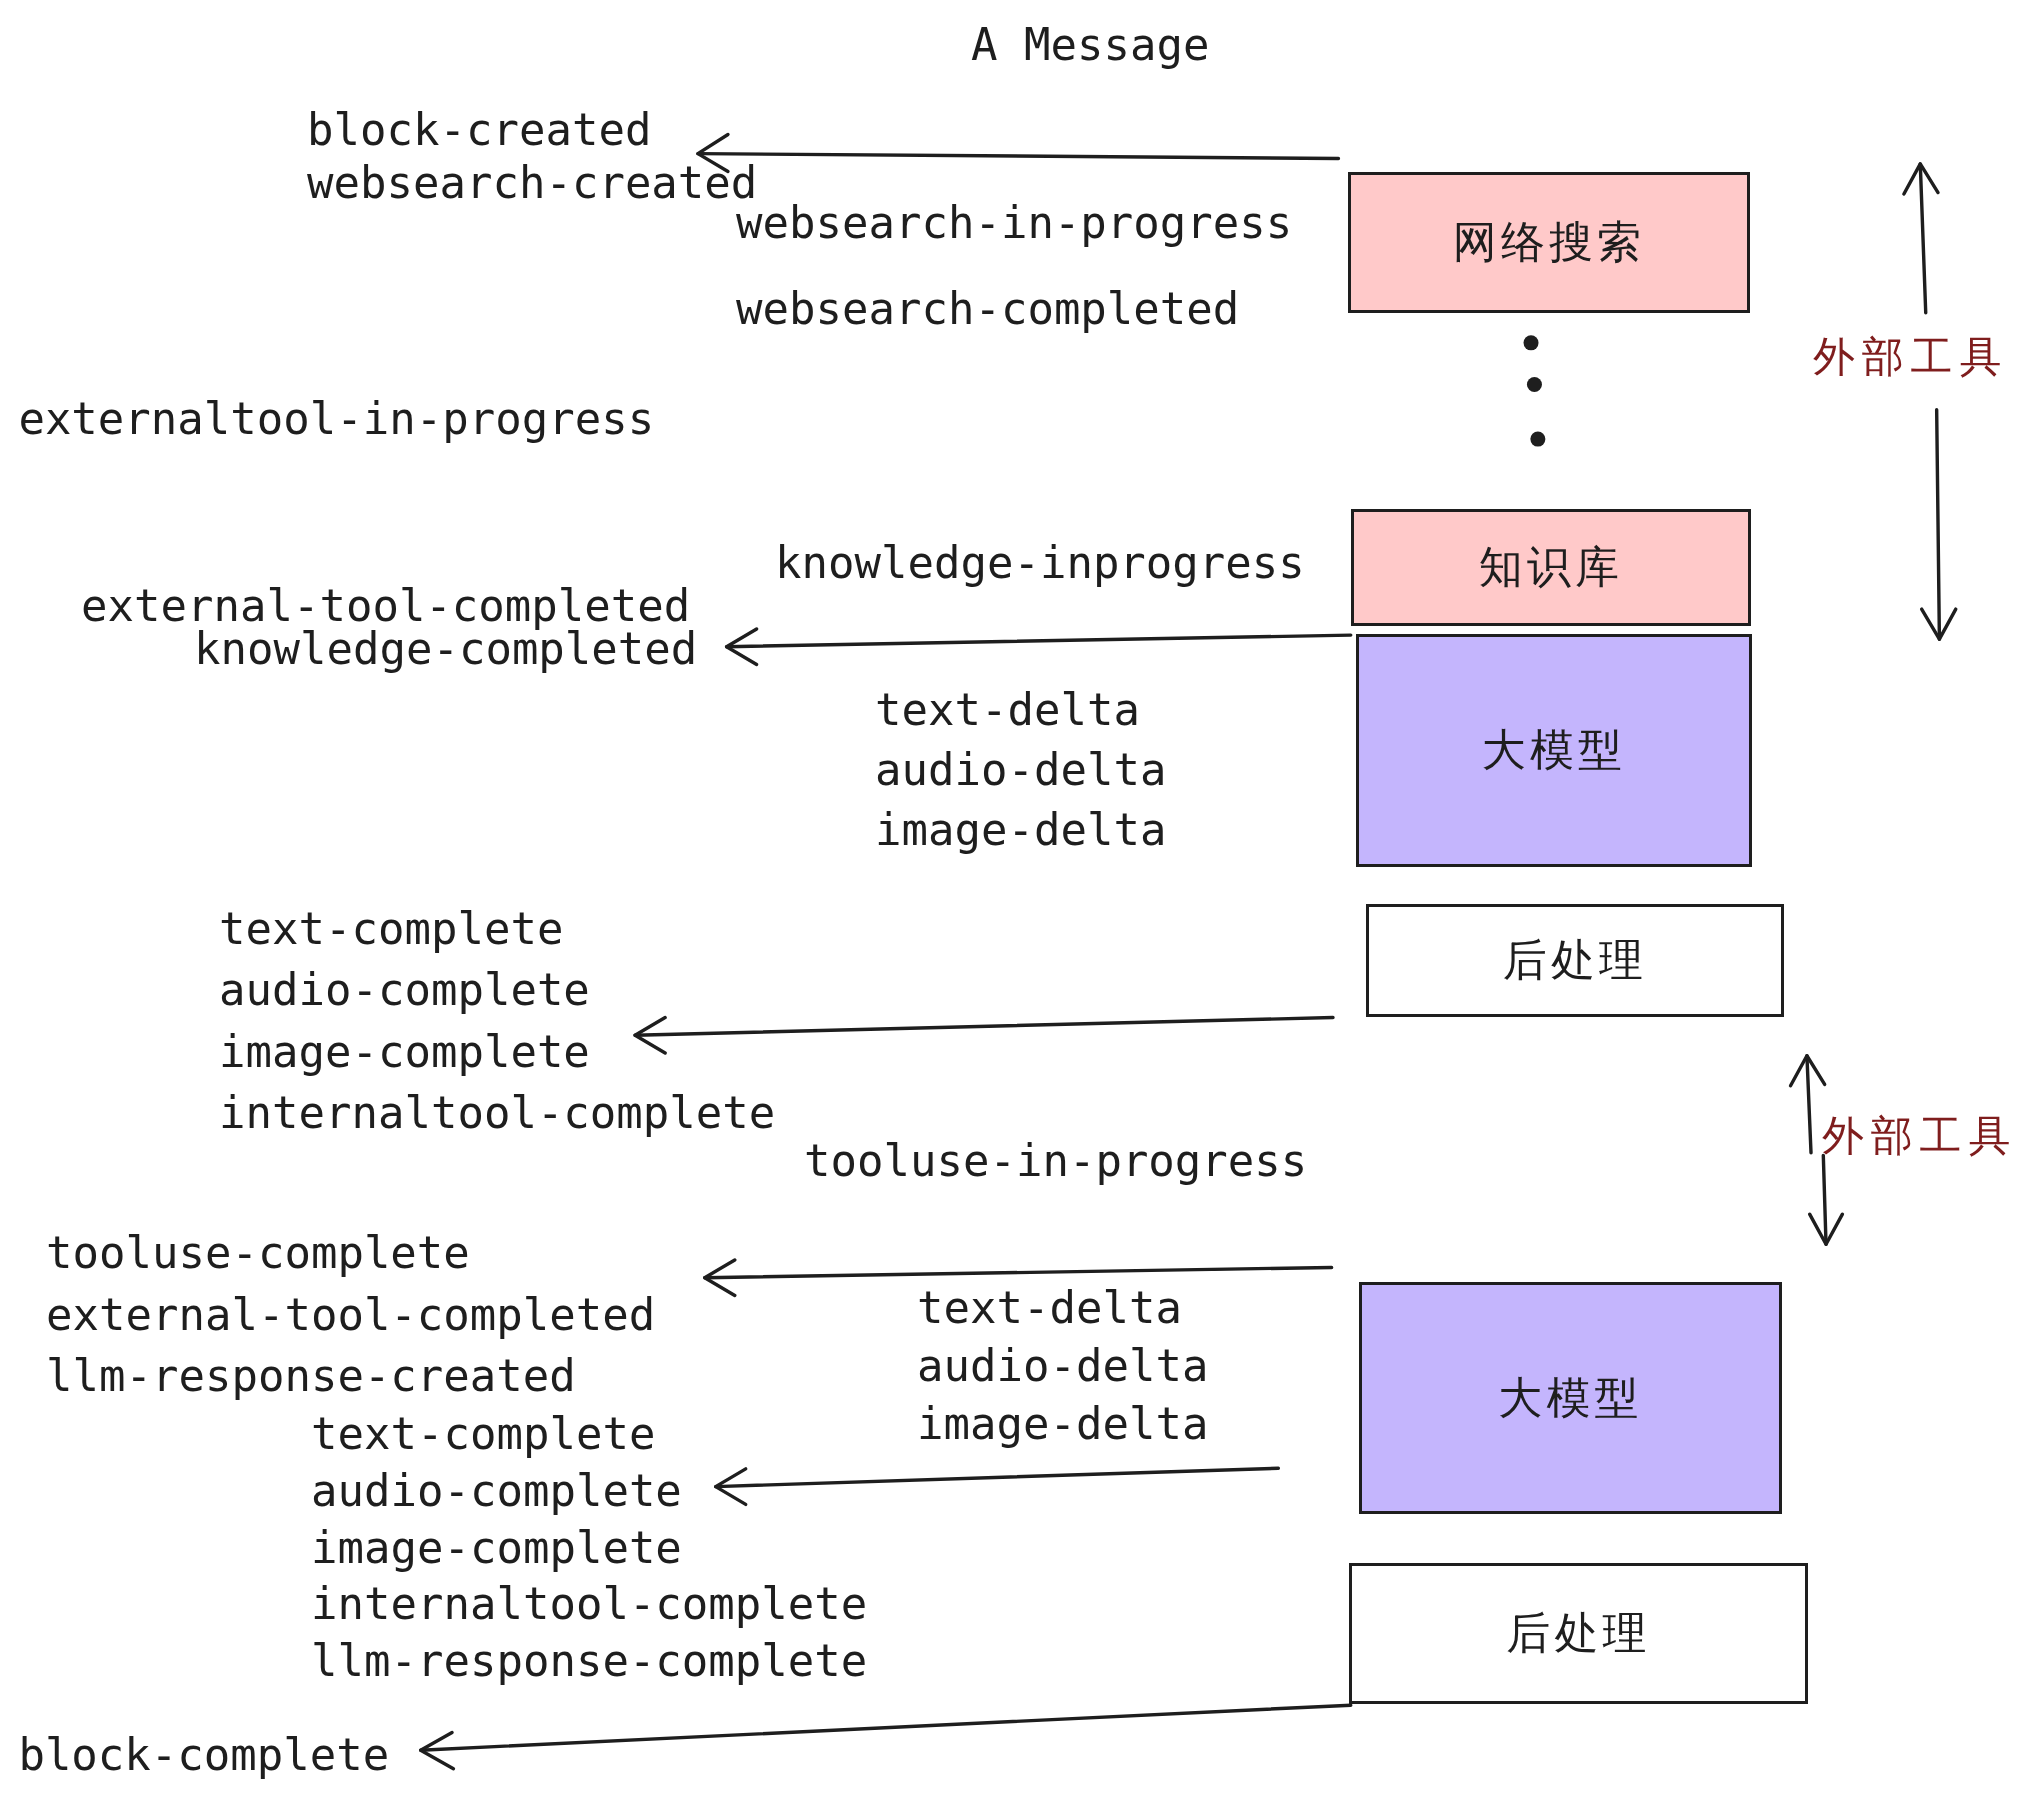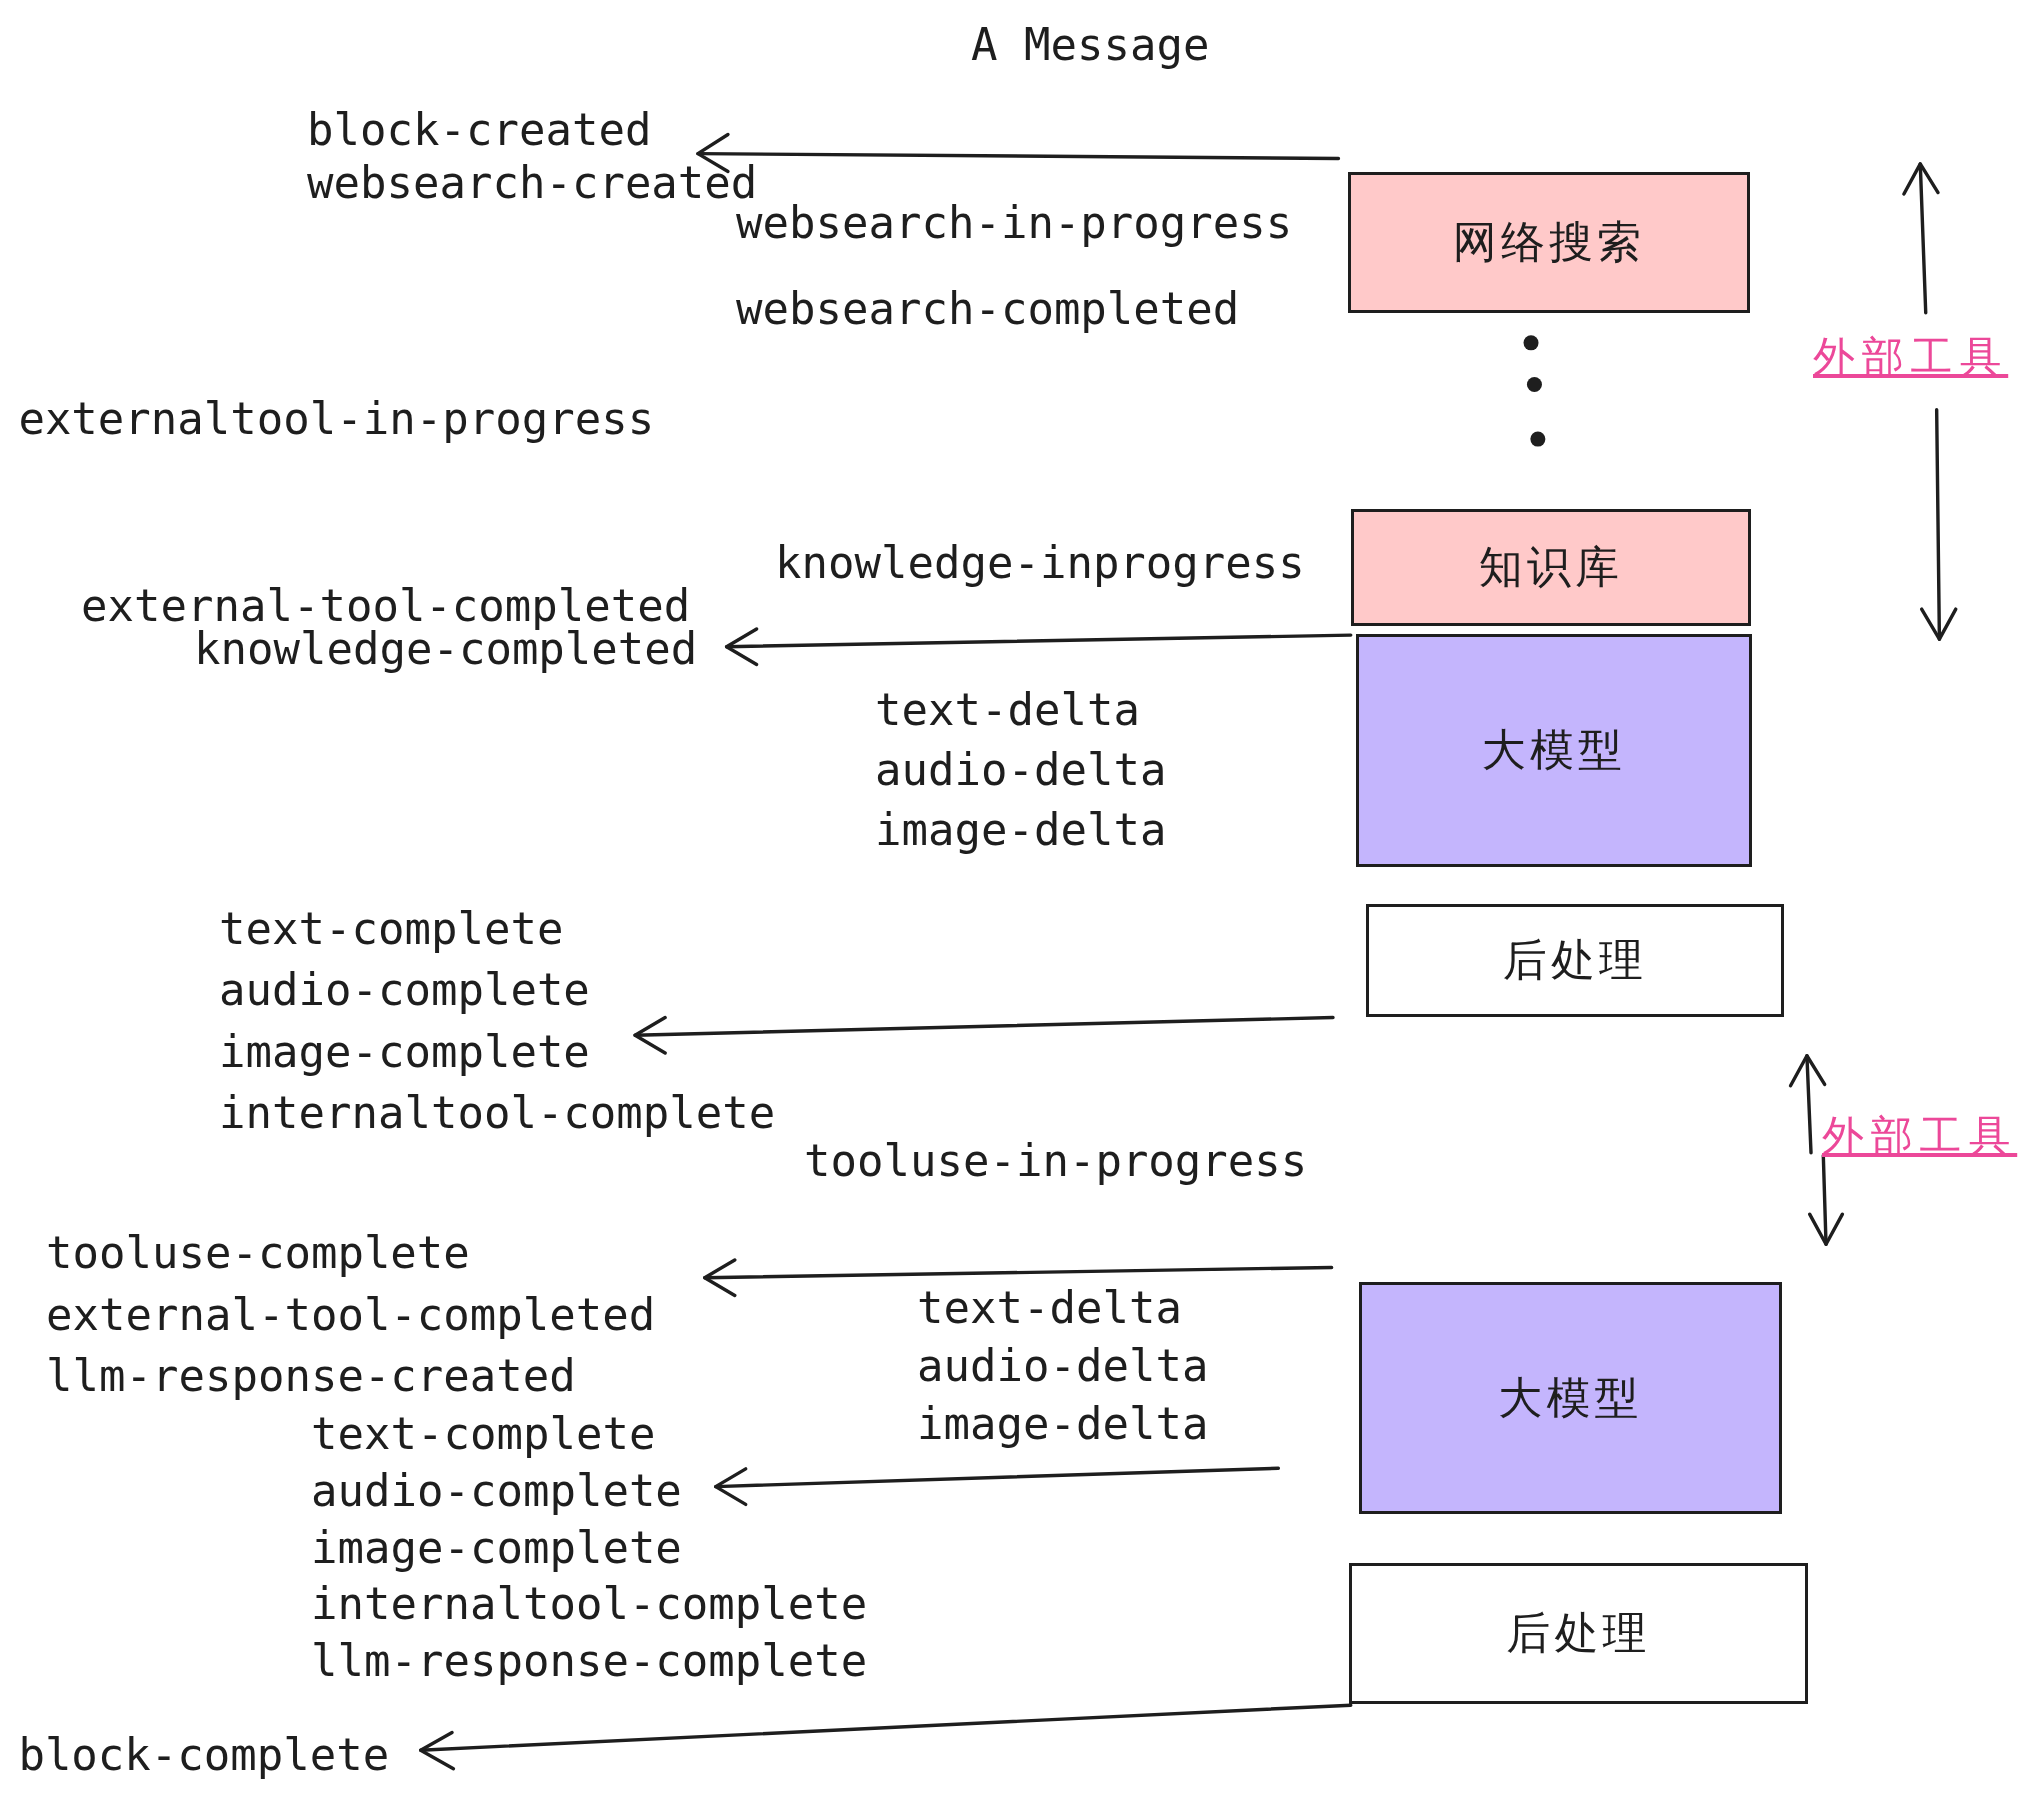--- a/index.html
+++ b/index.html
@@ -45,23 +45,22 @@
   .pink{background:#ffc9c9;}
   .green{background:#c4b5fd;}
   .yellow{background:#ffec99;}
   .white{background:#ffffff;}
   .side-label{
     position:absolute;
     font-family:"DejaVu Sans", "Liberation Sans", sans-serif;
     font-size:42px;
     letter-spacing:6.8px;
     white-space:nowrap;
-    color:#ec4899;
+    color:#7f1d1d;
     transform:translateY(-50%);
-    text-decoration:underline;
   }
   svg.overlay{position:absolute;left:0;top:0;pointer-events:none;}
   .stroke{stroke:#1e1e1e;stroke-width:5;fill:none;stroke-linecap:round;stroke-linejoin:round;}
   .dot{fill:#1e1e1e;stroke:none;}
 </style>
 </head>
 <body>
 
 <div id="canvas">
 

